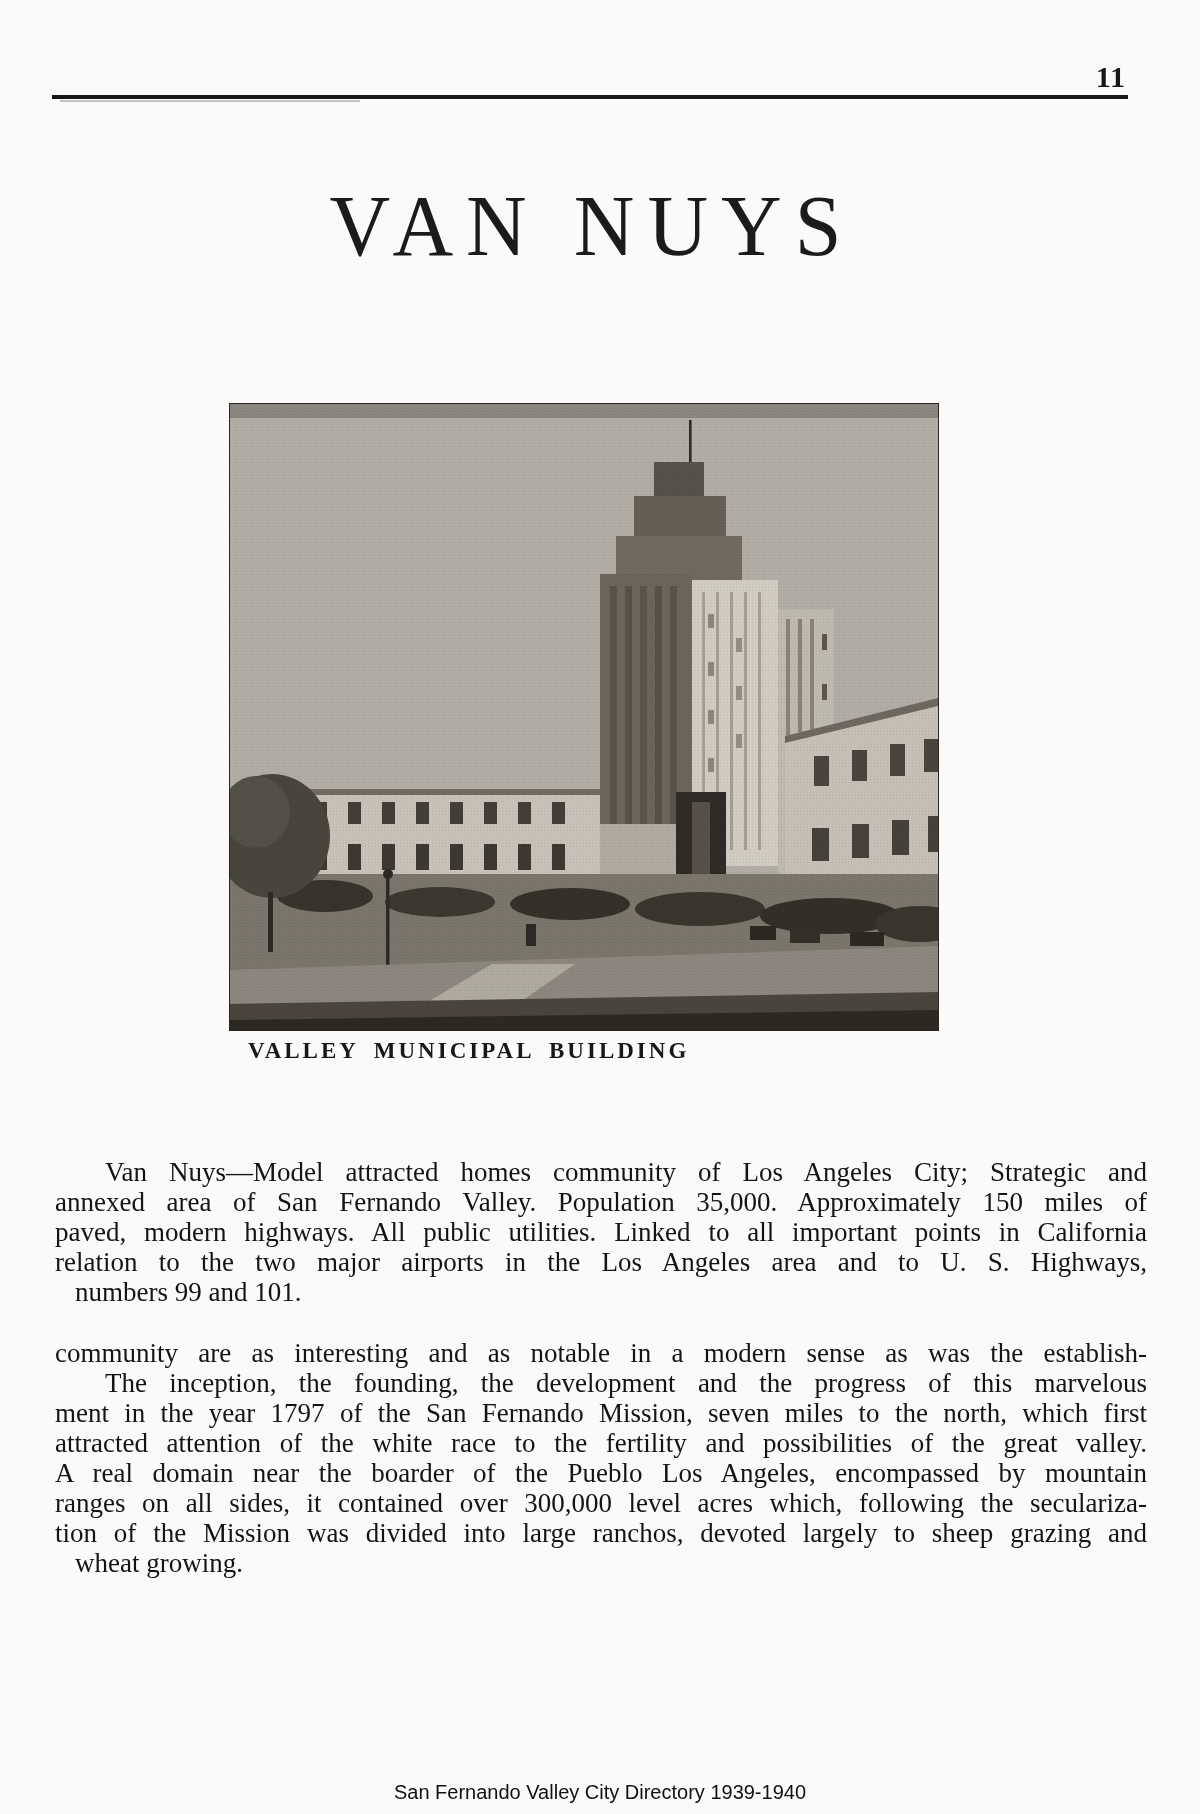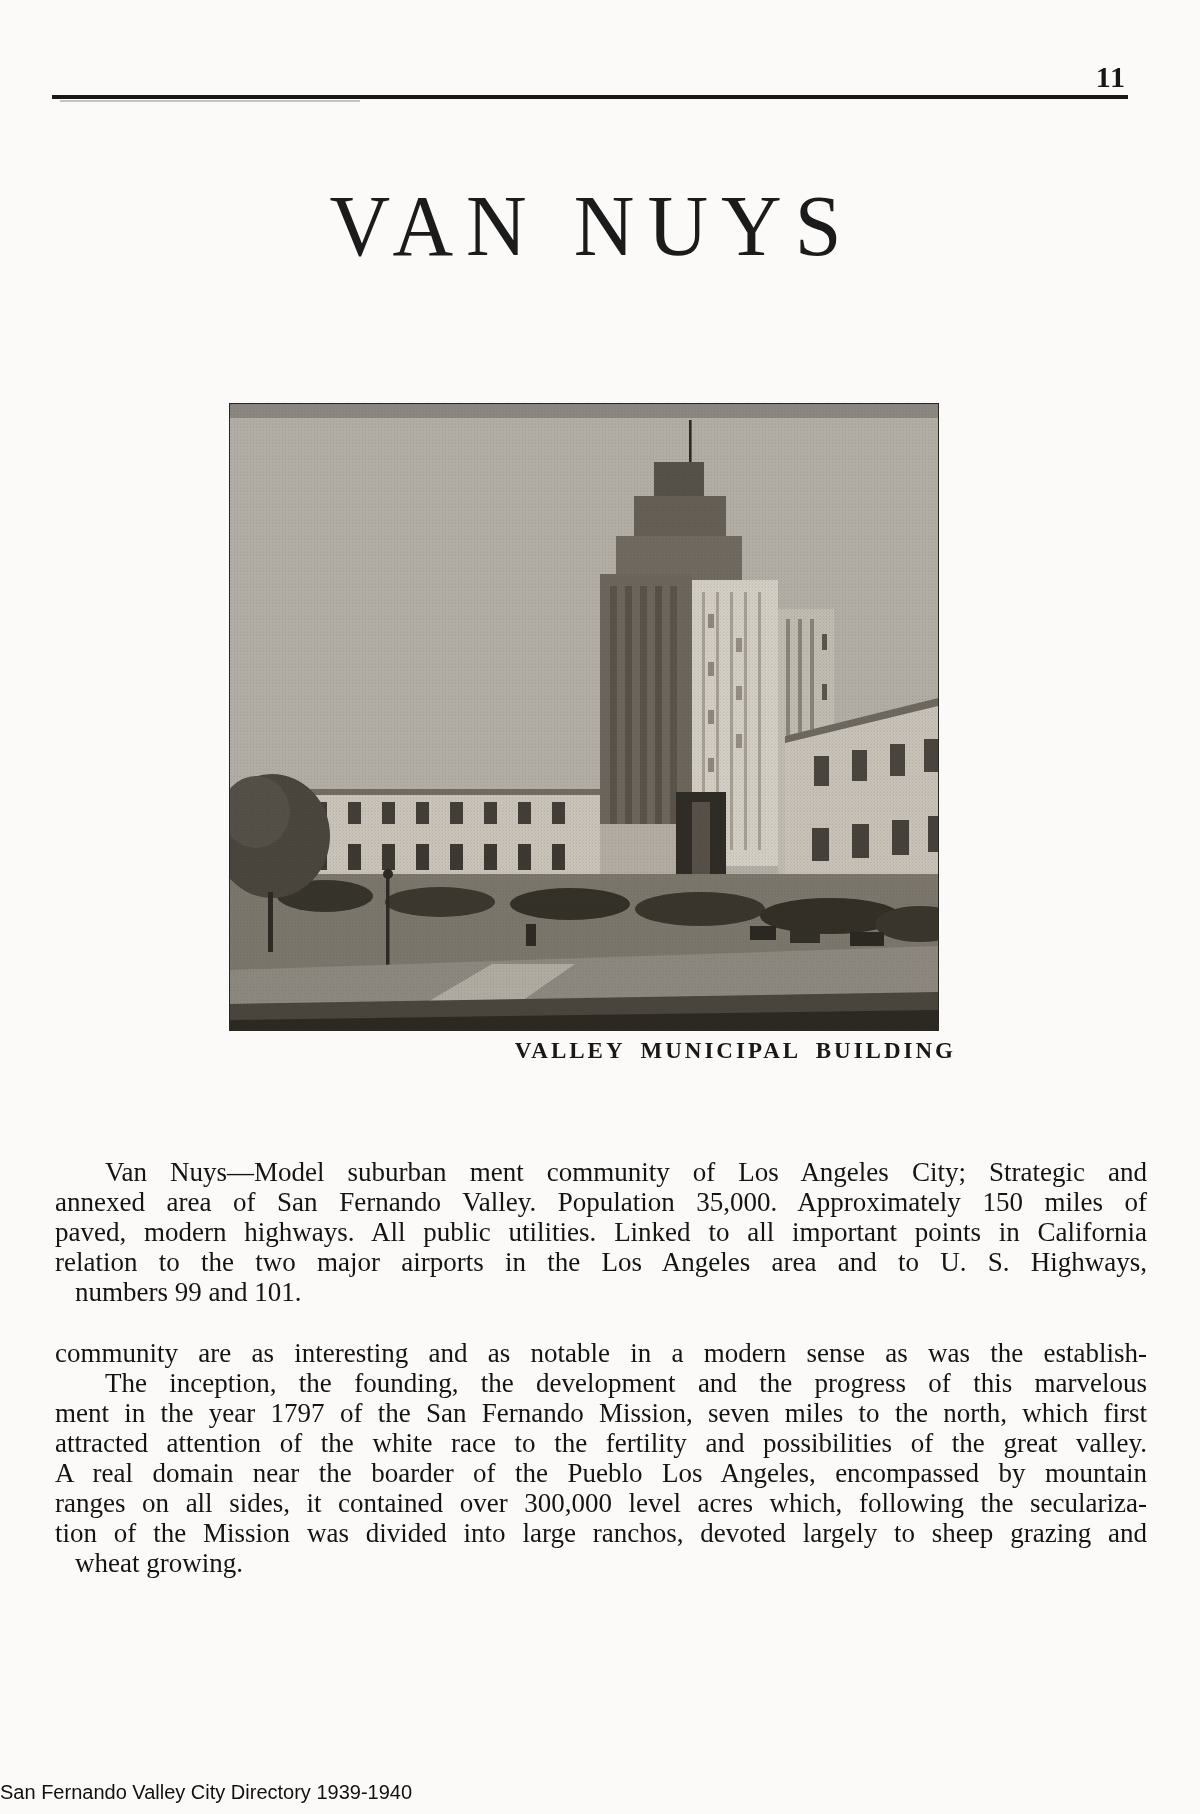--- a/index.html
+++ b/index.html
@@ -32,41 +32,42 @@
     color:#1b1b1b;
   }
   .photo-frame{
     position:absolute;left:230px;top:404px;width:708px;height:626px;
     outline:1px solid #2a2620;
     box-shadow:0 0 0 1px rgba(40,35,28,0.35);
   }
   .photo-frame svg{display:block;}
   .photo-caption{
     position:absolute;left:230px;top:1038px;width:708px;
-    text-align:right;
+    text-align:left;
     font-size:23px;font-weight:700;letter-spacing:3px;word-spacing:7px;
     transform:translateX(18px);
     color:#181818;
     white-space:nowrap;
   }
   .bodycopy{
     position:absolute;left:55px;top:1157px;width:1092px;
     font-size:27px;color:#141414;
   }
   .para{margin:0;}
   .para + .para{margin-top:31px;}
   .bodyline{
     height:30px;line-height:30px;
     text-align:justify;text-align-last:justify;
     white-space:normal;
   }
   .bodyline.indent{padding-left:50px;}
   .bodyline.last{text-align-last:left;margin-left:20px;}
   .footer-line{
     position:absolute;left:0;right:0;top:1781px;
+    text-align:center;
     font-family:"Liberation Sans", sans-serif;
     font-size:20px;color:#111;
   }
 </style>
 </head>
 <body>
 
 <div class="page-number">11</div>
 
 <div class="top-rule"></div>
@@ -182,21 +183,21 @@
     <rect x="620" y="528" width="34" height="14" fill="#2b2822"></rect>
 
     <rect x="0" y="0" width="708" height="626" fill="url(#dots)"></rect>
   </svg>
 </div>
 
 <div class="photo-caption">VALLEY MUNICIPAL BUILDING</div>
 
 <div class="bodycopy">
   <div class="para">
-    <div class="bodyline indent">Van Nuys—Model suburban ment community of Los Angeles City; Strategic and</div>
+    <div class="bodyline indent">Van Nuys—Model attracted homes community of Los Angeles City; Strategic and</div>
     <div class="bodyline">annexed area of San Fernando Valley. Population 35,000. Approximately 150 miles of</div>
     <div class="bodyline">paved, modern highways. All public utilities. Linked to all important points in California</div>
     <div class="bodyline">relation to the two major airports in the Los Angeles area and to U. S. Highways,</div>
     <div class="bodyline last">numbers 99 and 101.</div>
   </div>
   <div class="para">
     <div class="bodyline">community are as interesting and as notable in a modern sense as was the establish-</div>
     <div class="bodyline indent">The inception, the founding, the development and the progress of this marvelous</div>
     <div class="bodyline">ment in the year 1797 of the San Fernando Mission, seven miles to the north, which first</div>
     <div class="bodyline">attracted attention of the white race to the fertility and possibilities of the great valley.</div>

